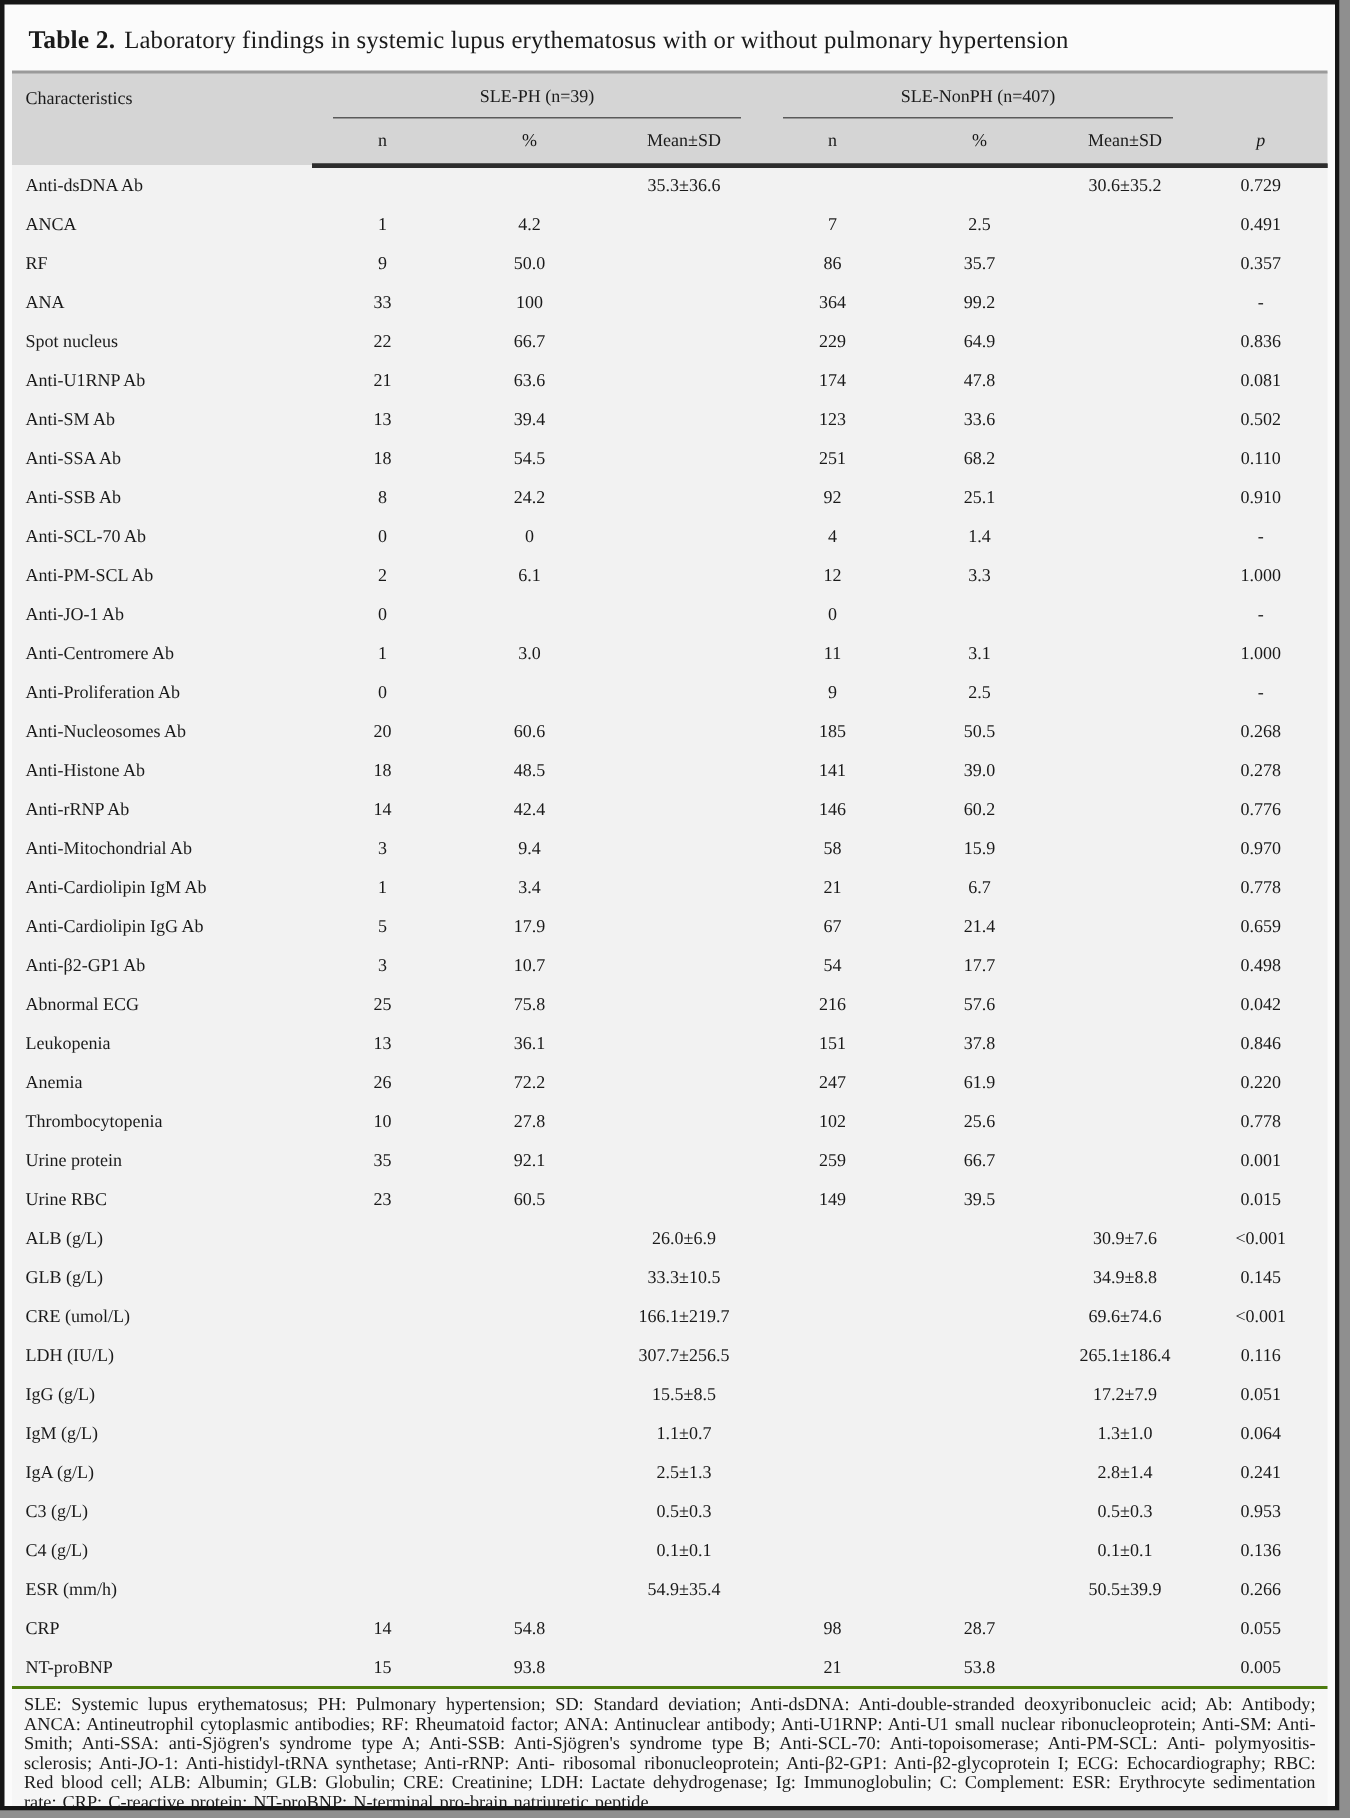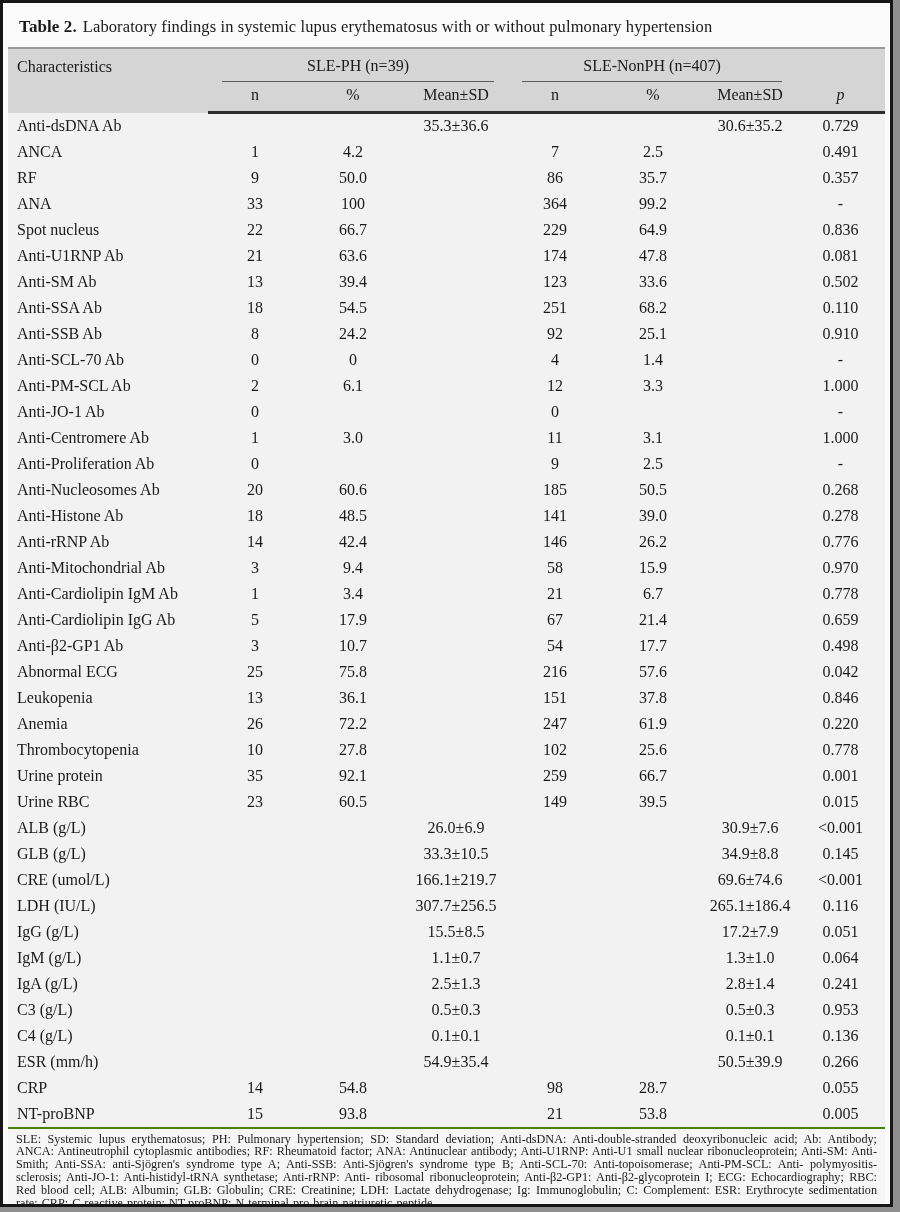--- a/index.html
+++ b/index.html
@@ -26,21 +26,21 @@
     padding-left: 11px;
     font-size: 16.5px;
     letter-spacing: 0.1px;
     background: #fbfbfb;
   }
   .title-bar .t-label { font-weight: bold; margin-right: 6px; font-size: 17px; }
   table.lab {
     width: 877px;
     border-collapse: collapse;
     table-layout: fixed;
-    font-size: 16px;
+    font-size: 12px;
   }
   thead th {
     background: #d5d5d5;
     font-weight: normal;
     padding: 0;
     vertical-align: top;
   }
   thead tr.h1 th { border-top: 2px solid #9a9a9a; height: 36px; }
   thead tr.h2 th { border-bottom: 3px solid #2d2d2d; padding: 2px 0 7px 0; height: 26px; vertical-align: middle; }
   th.char-h { text-align: left; padding: 9px 0 0 9px; }
@@ -273,21 +273,21 @@
           <td class="c-num">39.0</td>
           <td class="c-num"></td>
           <td class="c-num">0.278</td>
         </tr>
         <tr>
           <td class="c-label">Anti-rRNP Ab</td>
           <td class="c-num">14</td>
           <td class="c-num">42.4</td>
           <td class="c-num"></td>
           <td class="c-num">146</td>
-          <td class="c-num">26.2</td>
+          <td class="c-num">60.2</td>
           <td class="c-num"></td>
           <td class="c-num">0.776</td>
         </tr>
         <tr>
           <td class="c-label">Anti-Mitochondrial Ab</td>
           <td class="c-num">3</td>
           <td class="c-num">9.4</td>
           <td class="c-num"></td>
           <td class="c-num">58</td>
           <td class="c-num">15.9</td>

